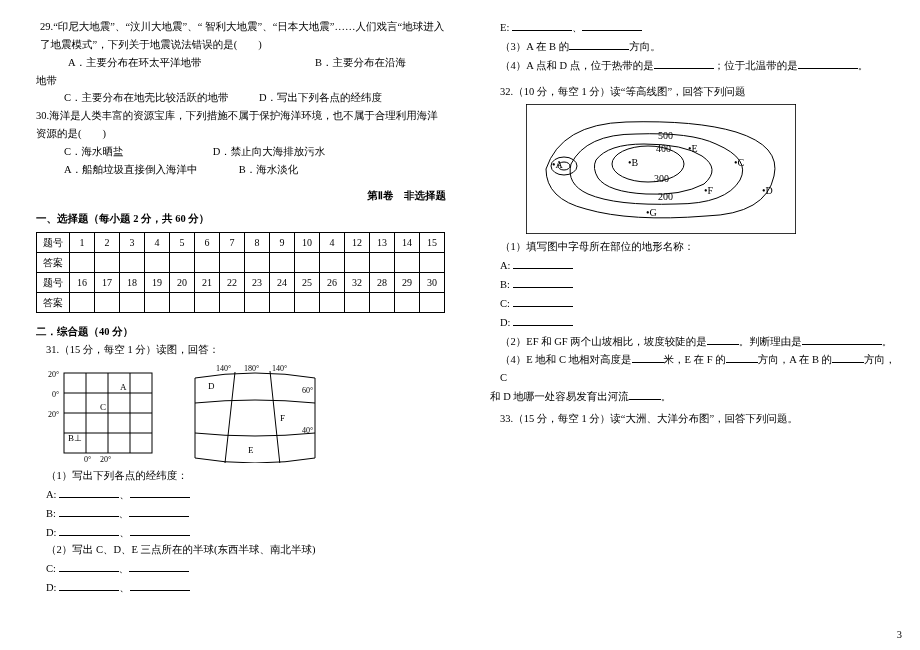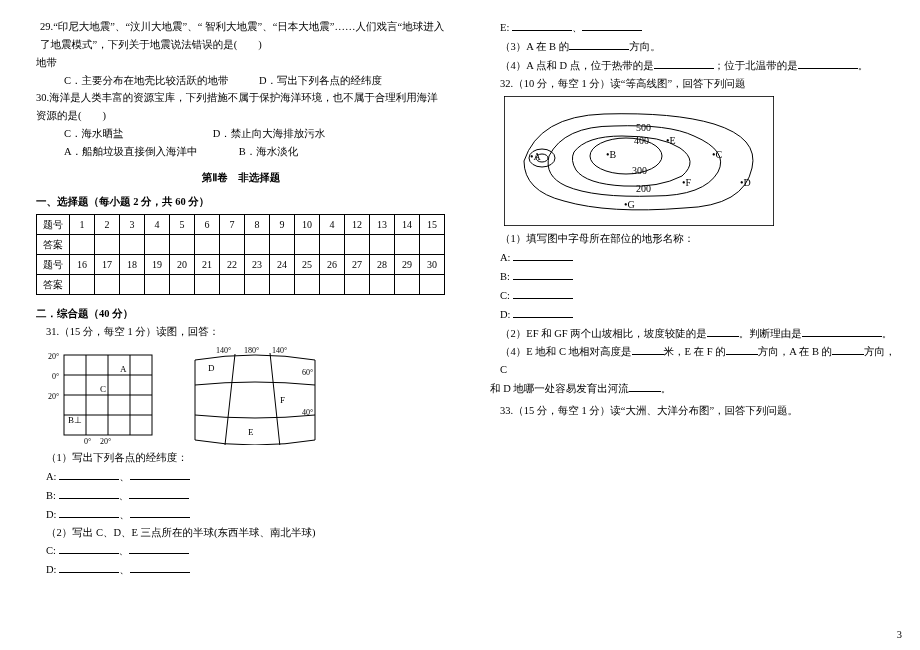--- a/index.html
+++ b/index.html
@@ -4,35 +4,39 @@
 <style>
   html,body{margin:0;padding:0;background:#fff;color:#000;font-family:"SimSun","Songti SC","STSong",serif;}
   .page{width:920px;height:650px;position:relative;font-size:10.5px;line-height:1.7;}
   .col{position:absolute;top:18px;width:410px;}
   .left{left:36px;}
   .right{left:490px;}
   .pagenum{position:absolute;bottom:6px;right:18px;font-size:10.5px;}
   table.answer{border-collapse:collapse;margin:4px 0;}
   table.answer td{border:1px solid #000;height:16px;text-align:center;min-width:22px;font-size:10px;}
   table.answer td.lbl{min-width:30px;}
-  .center{text-align:center;font-weight:bold;}
+  .center{text-align:right;font-weight:bold;}
   .blank{border-bottom:1px solid #000;display:inline-block;min-width:60px;height:12px;}
   .blankS{border-bottom:1px solid #000;display:inline-block;min-width:32px;height:12px;}
   .fig-row{display:flex;align-items:flex-start;gap:24px;margin:4px 0 4px 10px;}
   svg{display:block;}
   .indent{padding-left:10px;}
 </style>
 </head>
 <body>
 <div class="page">
 
 <div class="col left">
 
 <div style="padding-left:4px;">
   <span>29.“印尼大地震”、“汶川大地震”、“ 智利大地震”、“日本大地震”……人们戏言“地球进入了地震模式”，下列关于地震说法错误的是(　　)</span>
+  <div style="padding-left:28px;">
+    <span>A．主要分布在环太平洋地带</span>
+    <span style="float:right;padding-right:40px;">B．主要分布在沿海</span>
+  </div>
 </div>
 <div>地带</div>
 <div style="padding-left:28px;">
   <span>C．主要分布在地壳比较活跃的地带</span>
   <span style="float:right;padding-right:64px;">D．写出下列各点的经纬度</span>
 </div>
 
 <div>
   <span>30.海洋是人类丰富的资源宝库，下列措施不属于保护海洋环境，也不属于合理利用海洋资源的是(　　)</span>
 </div>
@@ -95,21 +99,21 @@
     <td>17</td>
     <td>18</td>
     <td>19</td>
     <td>20</td>
     <td>21</td>
     <td>22</td>
     <td>23</td>
     <td>24</td>
     <td>25</td>
     <td>26</td>
-    <td>27</td>
+    <td>32</td>
     <td>28</td>
     <td>29</td>
     <td>30</td>
   </tr>
   <tr>
     <td class="lbl">答案</td>
     <td></td>
             <td></td>
             <td></td>
             <td></td>
@@ -184,23 +188,23 @@
 
 <div class="col right">
 <div class="indent"><span>E:</span> <span class="blank"></span>、<span class="blank"></span></div>
 <div class="indent">
   <span>（3）A 在 B 的</span><span class="blank"></span><span>方向。</span>
 </div>
 <div class="indent">
   <span>（4）A 点和 D 点，位于热带的是</span><span class="blank"></span><span>；位于北温带的是</span><span class="blank"></span>。
 </div>
 
-<div class="indent" style="">32.（10 分，每空 1 分）读“等高线图”，回答下列问题</div>
-
-<div style="margin:4px 0 4px 14px;text-decoration:underline;">
+<div class="indent" style="margin-top:8px;">32.（10 分，每空 1 分）读“等高线图”，回答下列问题</div>
+
+<div style="margin:4px 0 4px 36px;text-decoration:underline;">
 <svg width="270" height="130" viewBox="0 0 270 130">
   <rect x="0" y="0" width="270" height="130" fill="none" stroke="#000" stroke-width="1.6"></rect>
 
   <path d="M20 65 Q35 20 100 18 Q170 16 210 28 Q255 42 248 72 Q240 110 180 112 Q105 118 60 105 Q20 95 20 65 Z" fill="none" stroke="#000"></path>
   <path d="M45 60 Q60 30 110 30 Q165 28 190 40 Q225 55 214 76 Q200 100 150 100 Q90 102 62 90 Q40 80 45 60 Z" fill="none" stroke="#000"></path>
   <path d="M70 56 Q82 40 118 40 Q158 40 176 52 Q195 65 178 80 Q155 92 120 90 Q82 88 72 74 Q66 64 70 56 Z" fill="none" stroke="#000"></path>
   <ellipse cx="122" cy="60" rx="36" ry="18" fill="none" stroke="#000"></ellipse>
 
   <ellipse cx="38" cy="62" rx="13" ry="9" fill="none" stroke="#000"></ellipse>
   <ellipse cx="38" cy="62" rx="6" ry="4" fill="none" stroke="#000"></ellipse>

